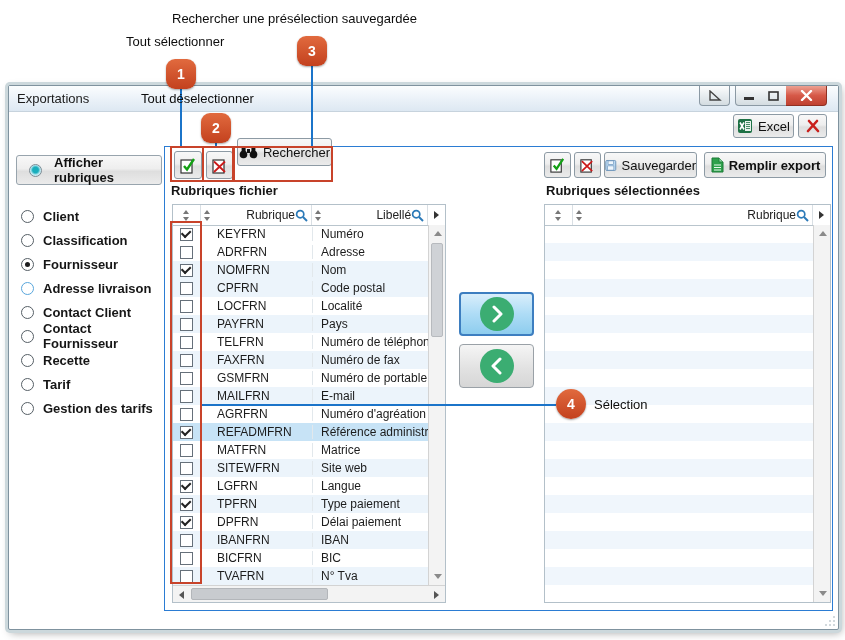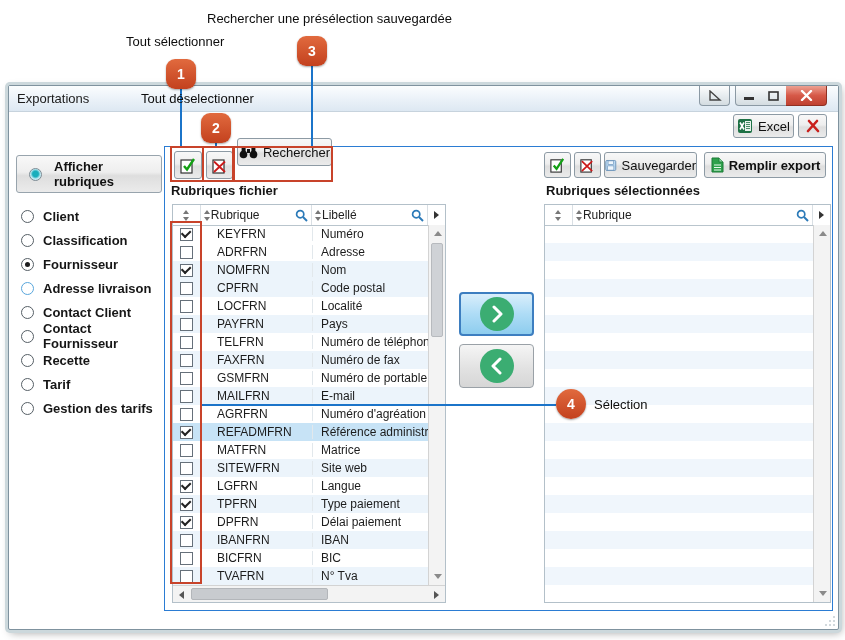--- a/index.html
+++ b/index.html
@@ -23,21 +23,21 @@
   .wb-max{left:752px;width:26px;border-left:none;}
   .wb-close{left:777px;width:41px;border-left:none;border-radius:0 0 4px 0;
             background:linear-gradient(#eda091,#d65948 50%,#bf4130);border-color:#8f3023;}
 
   
   .btn{position:absolute;box-sizing:border-box;display:flex;align-items:center;justify-content:center;
        gap:5px;background:linear-gradient(#f8f8f8,#eeeeee 45%,#dedede 55%,#ebebeb);
        border:1px solid #8d9aa4;border-radius:3px;font-size:13px;color:#111;cursor:default;}
 
   
-  .side-btn{left:7px;top:69px;width:146px;height:38px;justify-content:flex-start;padding-left:12px;gap:12px;
+  .side-btn{left:7px;top:69px;width:146px;height:30px;justify-content:flex-start;padding-left:12px;gap:12px;
             font-weight:bold;border-color:#98a4ad;}
   .side-opts{position:absolute;left:12px;top:118px;width:145px;}
   .side-opt{height:24px;display:flex;align-items:center;gap:9px;font-size:13px;font-weight:bold;color:#161616;}
   .radio{width:13px;height:13px;border:1px solid #565f66;border-radius:50%;background:#fff;
          box-sizing:border-box;position:relative;flex:none;}
   .radio.on::after{content:"";position:absolute;left:3px;top:3px;width:5px;height:5px;border-radius:50%;background:#1d1d1d;}
   .radio.hl{border-color:#58a6dc;}
   .radio.led{border-color:#7c8b94;background:radial-gradient(circle at 50% 45%,#19aebc 0 35%,#bde9f2 60%,#e8f6fa 100%);}
 
   
@@ -45,21 +45,21 @@
          border:1px solid #2b7cd3;background:#fff;}
 
   .section-label{position:absolute;font-size:13px;font-weight:bold;color:#151515;}
 
   
   .tbl{position:absolute;box-sizing:border-box;border:1px solid #b3c0c9;background:#fff;overflow:hidden;}
   .thead{position:absolute;left:0;right:0;top:0;height:20px;border-bottom:1px solid #b9c5cd;
          display:flex;background:#fff;}
   .th{box-sizing:border-box;border-right:1px solid #d9dfe4;display:flex;align-items:center;
       font-size:12px;color:#222;padding:0 3px;}
-  .th .lbl{flex:1;text-align:left;}
+  .th .lbl{flex:1;text-align:right;}
   .sort{width:7px;height:11px;position:relative;flex:none;}
   .sort::before,.sort::after{content:"";position:absolute;left:0;border-left:3.5px solid transparent;border-right:3.5px solid transparent;}
   .sort::before{top:0;border-bottom:4px solid #777;}
   .sort::after{bottom:0;border-top:4px solid #777;}
   .corner-arrow{width:0;height:0;border-top:4px solid transparent;border-bottom:4px solid transparent;border-left:5px solid #333;}
 
   .tbody{position:absolute;left:0;top:20px;}
   .trow{height:18px;display:flex;align-items:center;font-size:12px;color:#1c1c1c;}
   .trow.alt{background:#ecf4fb;}
   .trow.sel{background:#c7e3f6;justify-content:space-between;}
@@ -509,21 +509,21 @@
     <svg width="12" height="12" viewBox="0 0 12 12" style="position:absolute;right:2px;bottom:2px;">
       <circle cx="10" cy="2" r="1" fill="#c3cdd2"></circle>
         <circle cx="10" cy="6" r="1" fill="#c3cdd2"></circle>
         <circle cx="10" cy="10" r="1" fill="#c3cdd2"></circle>
       <circle cx="6" cy="6" r="1" fill="#c3cdd2"></circle>
         <circle cx="6" cy="10" r="1" fill="#c3cdd2"></circle>
         <circle cx="2" cy="10" r="1" fill="#c3cdd2"></circle>
     </svg>
   </div>
 
-  <div class="anno anno-text" style="left:172px;top:11px;margin-left:35px;">Rechercher une présélection sauvegardée</div>
+  <div class="anno anno-text" style="left:172px;top:11px;">Rechercher une présélection sauvegardée</div>
   <div class="anno anno-text" style="left:126px;top:34px;">Tout sélectionner</div>
   <div class="anno anno-text" style="left:141px;top:91px;">Tout déselectionner</div>
   <div class="anno anno-text" style="left:594px;top:397px;">Sélection</div>
 
   <div class="aline" style="left:180px;top:89px;width:2px;height:58px;"></div>
   <div class="aline" style="left:215px;top:143px;width:2px;height:5px;"></div>
   <div class="aline" style="left:311px;top:66px;width:2px;height:81px;"></div>
   <div class="aline" style="left:202px;top:404px;width:354px;height:2px;"></div>
 
   <div class="anno badge" style="left:166px;top:59px;">1</div>

